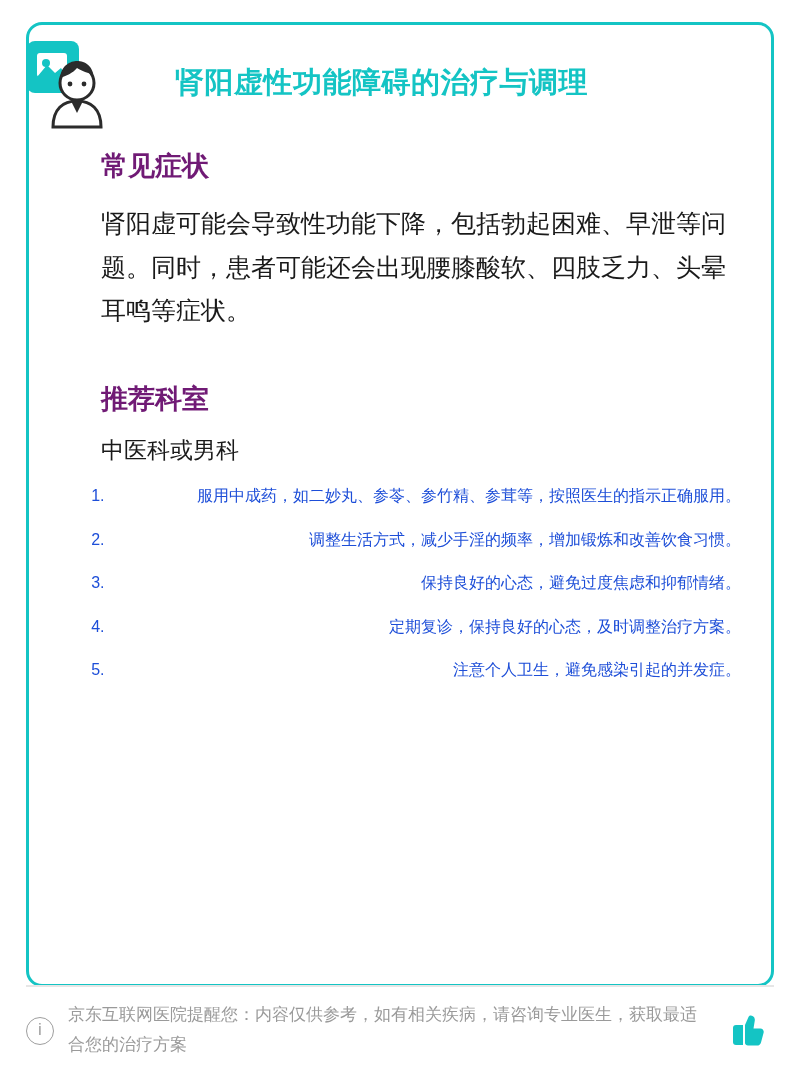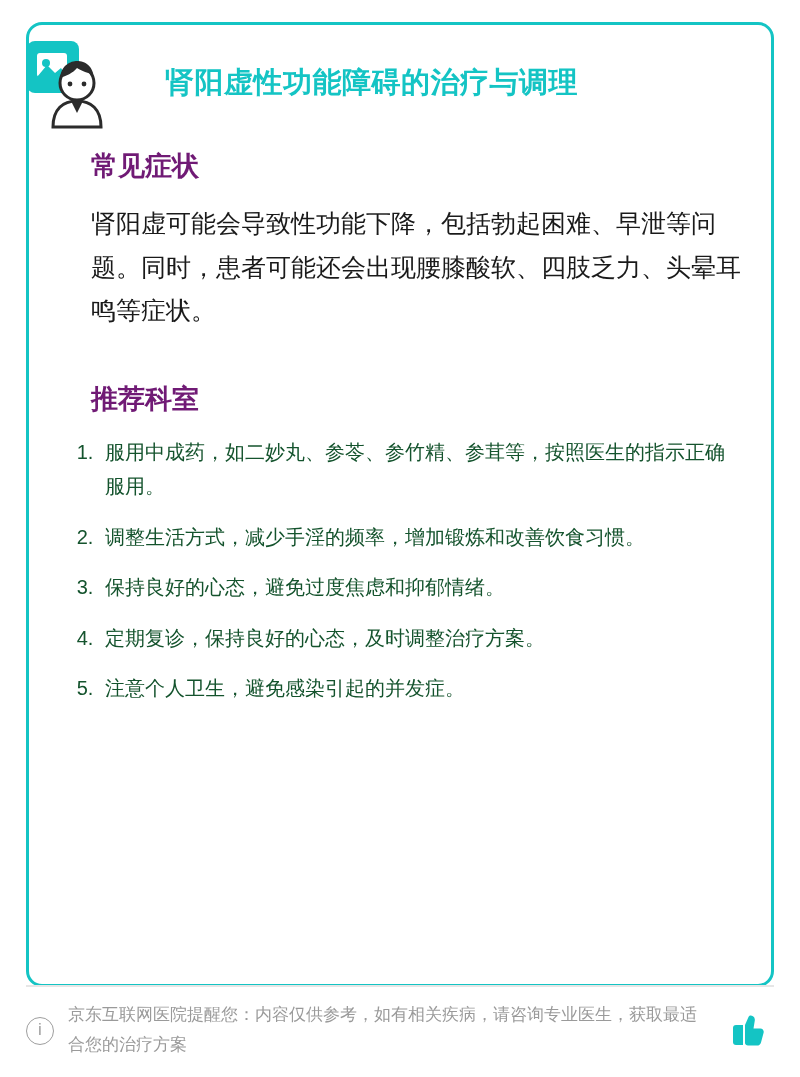--- a/index.html
+++ b/index.html
@@ -21,21 +21,21 @@
     padding: 22px 26px 0 26px;
   }
   .card {
     position: relative;
     border: 3px solid #14c4c4;
     border-radius: 16px;
     background: #ffffff;
     width: 748px;
     height: 965px;
     box-sizing: border-box;
-    padding: 26px 30px 10px 32px;
+    padding: 26px 30px 10px 42px;
   }
   
   .avatar {
     position: absolute;
     left: -6px;
     top: 10px;
     width: 104px;
     height: 94px;
   }
   .title {
@@ -63,26 +63,27 @@
     font-size: 23px;
     color: #1a1a1a;
     margin: 0 0 0 30px;
   }
   ol.points {
     margin: 16px 0 0 0;
     padding-left: 38px;
     list-style: decimal;
   }
   ol.points li {
-    font-size: 20px;
+    font-size: 16px;
     line-height: 1.72;
-    color: #14532d;
+    color: #1d4ed8;
     margin-bottom: 16px;
     padding-left: 6px;
     max-width: 672px;
+    text-align: right;
   }
   .footer {
     position: absolute;
     left: 26px;
     right: 26px;
     bottom: 14px;
     height: 78px;
     border-top: 2px solid #e6e6e6;
     display: flex;
     align-items: center;
@@ -134,20 +135,21 @@
         <circle cx="61" cy="49" r="2.4" fill="#2b2b2b"></circle>
       </svg>
     </div>
 
     <div class="title">肾阳虚性功能障碍的治疗与调理</div>
 
     <div class="section-head">常见症状</div>
     <p class="para">肾阳虚可能会导致性功能下降，包括勃起困难、早泄等问题。同时，患者可能还会出现腰膝酸软、四肢乏力、头晕耳鸣等症状。</p>
 
     <div class="section-head">推荐科室</div>
+    <p class="small-para">中医科或男科</p>
 
     <ol class="points">
       <li>服用中成药，如二妙丸、参苓、参竹精、参茸等，按照医生的指示正确服用。</li>
       <li>调整生活方式，减少手淫的频率，增加锻炼和改善饮食习惯。</li>
       <li>保持良好的心态，避免过度焦虑和抑郁情绪。</li>
       <li>定期复诊，保持良好的心态，及时调整治疗方案。</li>
       <li>注意个人卫生，避免感染引起的并发症。</li>
     </ol>
   </div>
 

